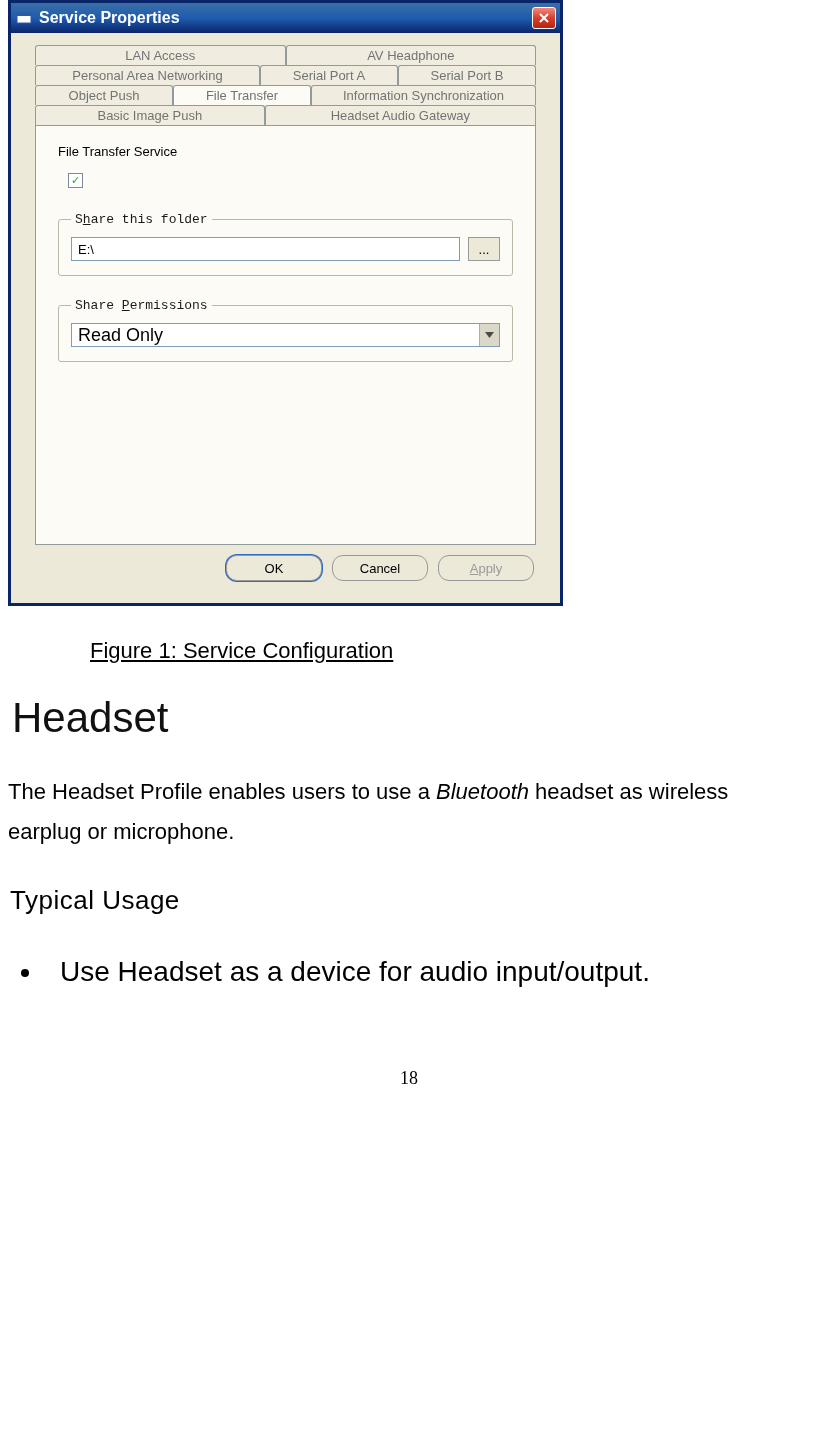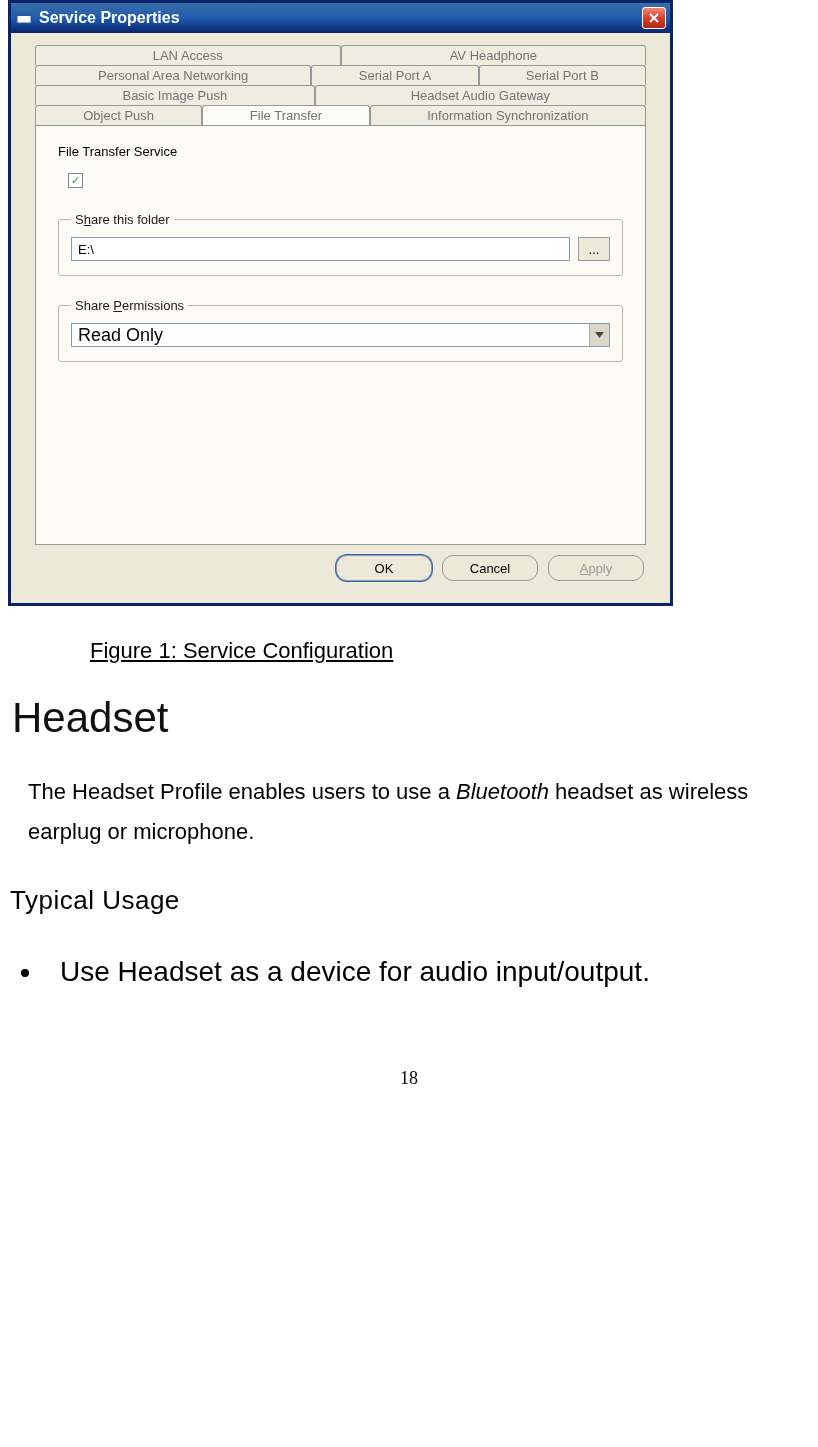--- a/index.html
+++ b/index.html
@@ -7,21 +7,21 @@
     margin: 0;
     padding: 0;
     font-family: Arial, sans-serif;
     background: #fff;
     width: 818px;
   }
   .page {
     padding: 0 8px;
   }
   .dialog {
-    width: 665px;
+    width: 555px;
     border: 3px solid #0a246a;
     background: #ece9d8;
     margin: 0 0 20px 0;
   }
   .titlebar {
     background: linear-gradient(to bottom, #3a6ea5 0%, #1f5cb0 50%, #0a246a 100%);
     height: 30px;
     display: flex;
     align-items: center;
     padding: 0 4px;
@@ -117,21 +117,21 @@
     border: 1px dotted #444;
     padding: 0 2px;
   }
   fieldset.win {
     border: 1px solid #bcb8a8;
     border-radius: 3px;
     padding: 10px 12px 14px 12px;
     margin: 0 0 22px 0;
   }
   fieldset.win legend {
-    font-family: Liberation Sans, sans-serif;
+    font-family: Liberation Mono, monospace;
     font-size: 13px;
     padding: 0 4px;
     color: #1a1a1a;
   }
   .underline { text-decoration: underline; }
   .folder-row {
     display: flex; gap: 8px; align-items: center;
   }
   .textinput {
     flex: 1;
@@ -207,21 +207,21 @@
     font-family: Verdana, Arial, sans-serif;
     font-size: 42px;
     font-weight: normal;
     margin: 10px 0 30px 4px;
     color: #111;
   }
   .para {
     font-family: Arial, sans-serif;
     font-size: 22px;
     line-height: 1.8;
-    margin: 0 6px 34px 20px;
+    margin: 0 6px 34px 0;
   }
   .para .italic { font-style: italic; }
   h2.heading2 {
     font-family: Verdana, Arial, sans-serif;
     font-size: 26px;
     font-weight: normal;
     margin: 10px 0 40px 2px;
     letter-spacing: 0.5px;
   }
   ul.bullets {
@@ -267,27 +267,27 @@
         <div class="tabrow">
           <div class="tab inactive" style="flex:1">LAN Access</div>
           <div class="tab inactive" style="flex:1">AV Headphone</div>
         </div>
         <div class="tabrow">
           <div class="tab inactive" style="flex:1.4">Personal Area Networking</div>
           <div class="tab inactive" style="flex:0.8">Serial Port A</div>
           <div class="tab inactive" style="flex:0.8">Serial Port B</div>
         </div>
         <div class="tabrow">
-          <div class="tab inactive" style="flex:1">Basic Image Push</div>
-          <div class="tab inactive" style="flex:1.2">Headset Audio Gateway</div>
-        </div>
-        <div class="tabrow">
           <div class="tab inactive" style="flex:0.8">Object Push</div>
           <div class="tab active" style="flex:0.8">File Transfer</div>
           <div class="tab inactive" style="flex:1.4">Information Synchronization</div>
+        </div>
+        <div class="tabrow">
+          <div class="tab inactive" style="flex:1">Basic Image Push</div>
+          <div class="tab inactive" style="flex:1.2">Headset Audio Gateway</div>
         </div>
       </div>
 
       <div class="tab-panel">
         <div class="service-label">File Transfer Service</div>
         <div class="checkbox-row">
           <div class="wincheck">✓</div>
         </div>
 
         <fieldset class="win">

